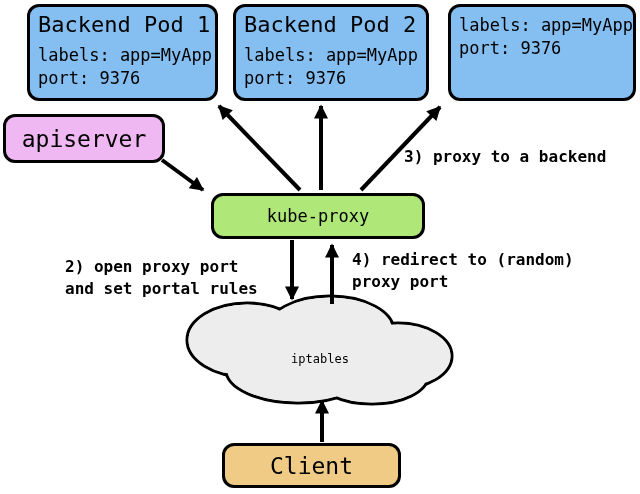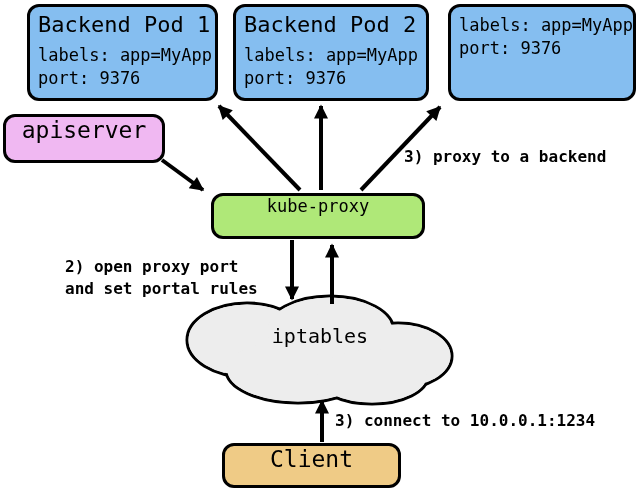--- a/index.html
+++ b/index.html
@@ -22,42 +22,43 @@
     box-sizing: border-box;
     border: 3px solid #000;
     border-radius: 12px;
   }
   .pod { top: 4px; height: 97px; background: #85BEF0; }
   .pod .pod-title { font-size: 22px; padding: 5px 0 0 8px; white-space: nowrap; }
   .pod .pod-meta  { font-size: 17px; padding: 0 0 0 8px; line-height: 23px; white-space: nowrap; }
   .pod .pod-meta.first { margin-top: 7px; }
   .centered-label {
     display: flex;
+    align-items: center;
     justify-content: center;
   }
   #apiserver-box { left: 3px; top: 114px; width: 162px; height: 49px; background: #F0B8F2; font-size: 23px; }
   #kube-proxy-box { left: 211px; top: 193px; width: 214px; height: 46px; background: #AFE878; font-size: 17px; }
   #client-box { left: 222px; top: 443px; width: 179px; height: 45px; background: #EFCB86; font-size: 23px; }
   .step {
     position: absolute;
     font-weight: bold;
     font-size: 16px;
     line-height: 22px;
     white-space: pre-line;
   }
   #step1-label { left: 16px; top: 176px; }
   #step2-label { left: 65px; top: 244px; margin-top: 12px; }
   #step3-label { left: 335px; top: 410px; }
   #step4-label { left: 352px; top: 249px; }
   #step5-label { left: 404px; top: 146px; }
   #iptables-label {
     position: absolute;
-    left: 250px; top: 324px; width: 140px;
+    left: 250px; top: 352px; width: 140px;
     text-align: center;
-    font-size: 20px;
+    font-size: 12px;
   }
 </style>
 </head>
 <body>
 
 <div id="stage">
 
   <svg id="arrow-layer" width="640" height="494" viewBox="0 0 640 494" xmlns="http://www.w3.org/2000/svg">
     <defs>
       <marker id="ah" viewBox="0 0 10 10" refX="9" refY="5" markerWidth="17" markerHeight="14" orient="auto" markerUnits="userSpaceOnUse">
@@ -117,16 +118,17 @@
   </div>
 
   <div id="client-box" class="node centered-label">
     <span>Client</span>
   </div>
 
   <div id="iptables-label">iptables</div>
 
   <div id="step2-label" class="step">2) open proxy port
 and set portal rules</div>
-  <div id="step3-label" class="step">3) connect to 10.0.0.1:1234</div>
+  <div id="step4-label" class="step">4) redirect to (random)
+proxy port</div>
   <div id="step5-label" class="step">3) proxy to a backend</div>
 
 </div>
 
 </body></html>

